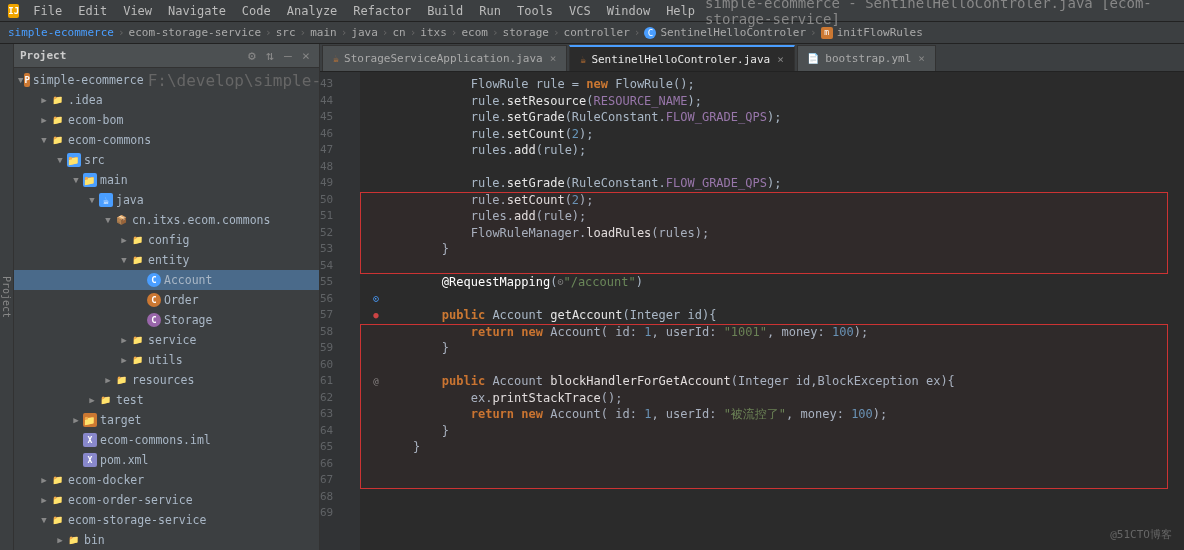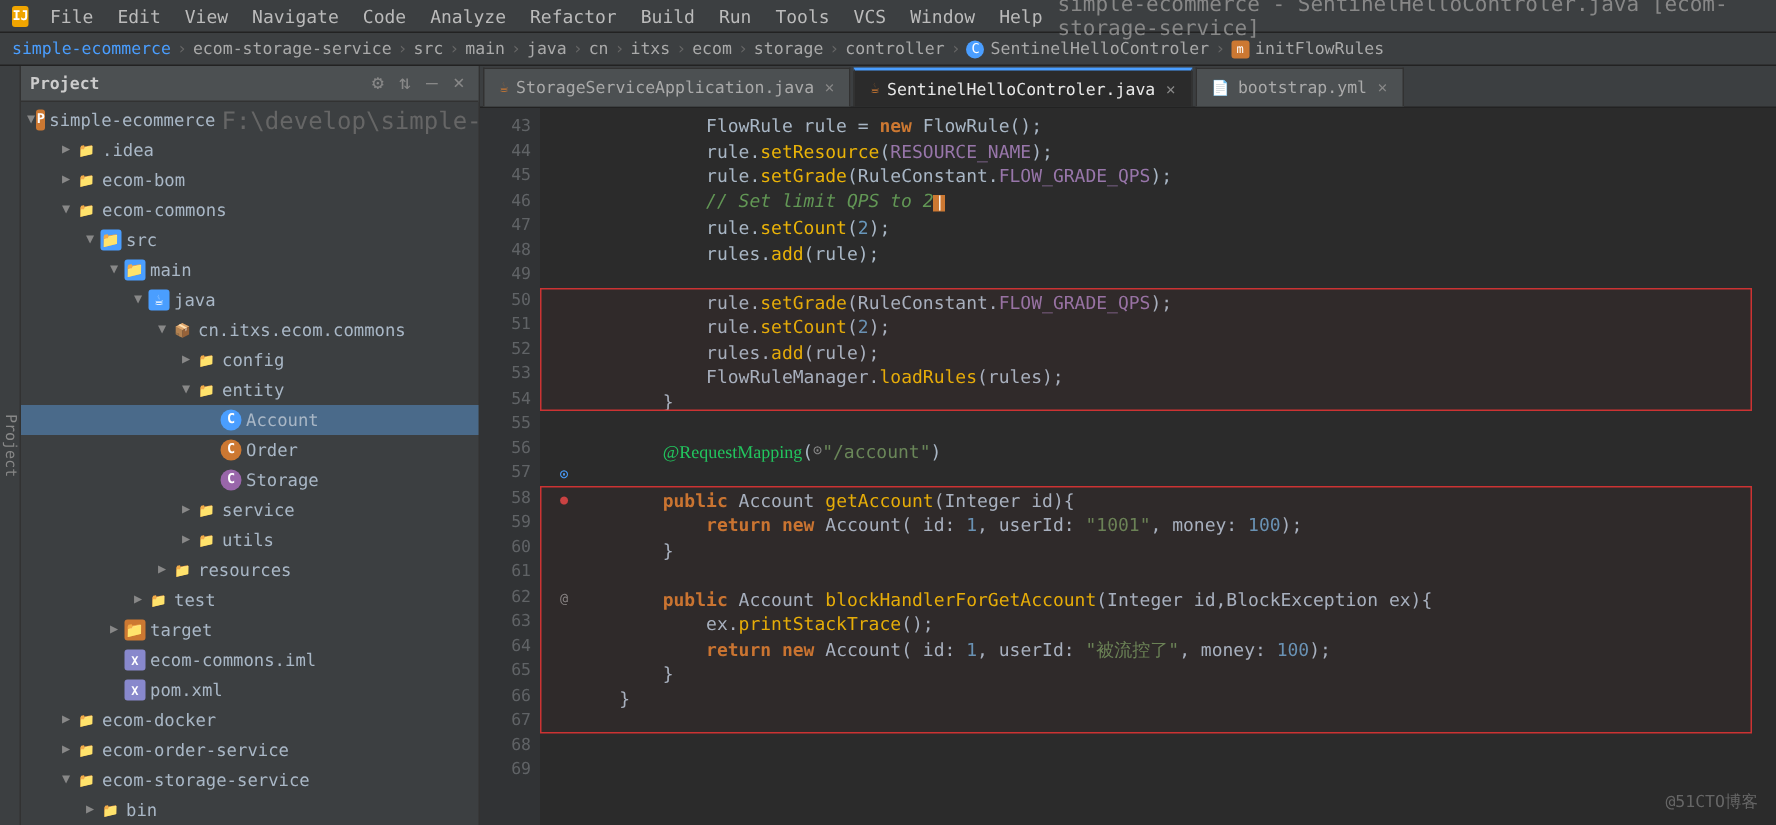--- a/index.html
+++ b/index.html
@@ -222,21 +222,21 @@
     }
     .code-content {
       flex: 1;
       display: flex;
       overflow: hidden;
     }
     .line-numbers {
       width: 40px;
       background: #313335;
       padding: 4px 0;
-      text-align: right;
+      text-align: left;
       font-size: 11px;
       color: #606366;
       line-height: 16.5px;
       padding-right: 6px;
       flex-shrink: 0;
     }
     .code-lines {
       flex: 1;
       padding: 4px 0 4px 8px;
       font-size: 12px;
@@ -261,24 +261,24 @@
       justify-content: center;
       color: #888;
       font-size: 10px;
     }
 
     
     .kw { color: #cc7832; font-weight: bold; }
     .str { color: #6a8759; }
     .num { color: #6897bb; }
     .comment { color: #629755; font-style: italic; }
-    .method { color: #eab308; }
+    .method { color: #e5e5e5; }
     .type { color: #a9b7c6; }
     .const { color: #9876aa; }
-    .annot { color: #22c55e; font-family: Liberation Serif, serif; }
+    .annot { color: #ffffff; }
 
     
     .watermark {
       position: fixed;
       bottom: 8px;
       right: 12px;
       font-size: 11px;
       color: #666;
     }
   </style>
@@ -582,24 +582,20 @@
         <div class="code-line">
           <span class="gutter"></span>
           <span>&nbsp;&nbsp;&nbsp;&nbsp;&nbsp;&nbsp;&nbsp;&nbsp;&nbsp;&nbsp;&nbsp;&nbsp;rule.<span class="method">setResource</span>(<span class="const">RESOURCE_NAME</span>);</span>
         </div>
 
         <div class="code-line">
           <span class="gutter"></span>
           <span>&nbsp;&nbsp;&nbsp;&nbsp;&nbsp;&nbsp;&nbsp;&nbsp;&nbsp;&nbsp;&nbsp;&nbsp;rule.<span class="method">setGrade</span>(<span class="type">RuleConstant</span>.<span class="const">FLOW_GRADE_QPS</span>);</span>
         </div>
 
-        <div class="code-line">
-          <span class="gutter"></span>
-          <span>&nbsp;&nbsp;&nbsp;&nbsp;&nbsp;&nbsp;&nbsp;&nbsp;&nbsp;&nbsp;&nbsp;&nbsp;<span class="comment">// Set limit QPS to 2</span><span style="background:#cc7832;color:white;font-size:10px;padding:0 1px">|</span></span>
-        </div>
 
         <div class="code-line">
           <span class="gutter"></span>
           <span>&nbsp;&nbsp;&nbsp;&nbsp;&nbsp;&nbsp;&nbsp;&nbsp;&nbsp;&nbsp;&nbsp;&nbsp;rule.<span class="method">setCount</span>(<span class="num">2</span>);</span>
         </div>
 
         <div class="code-line">
           <span class="gutter"></span>
           <span>&nbsp;&nbsp;&nbsp;&nbsp;&nbsp;&nbsp;&nbsp;&nbsp;&nbsp;&nbsp;&nbsp;&nbsp;rules.<span class="method">add</span>(rule);</span>
         </div>

